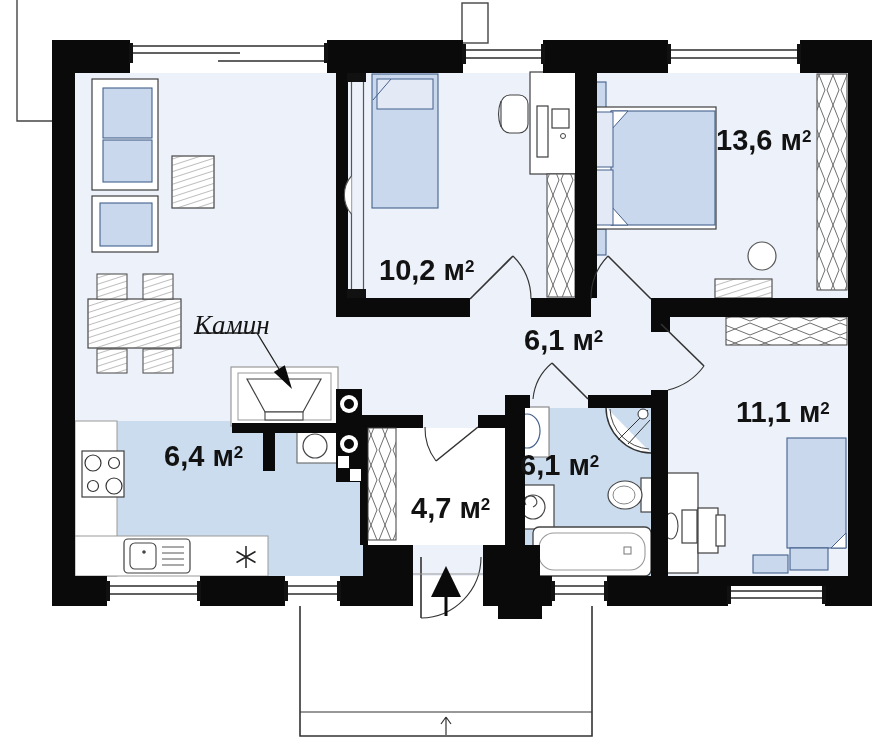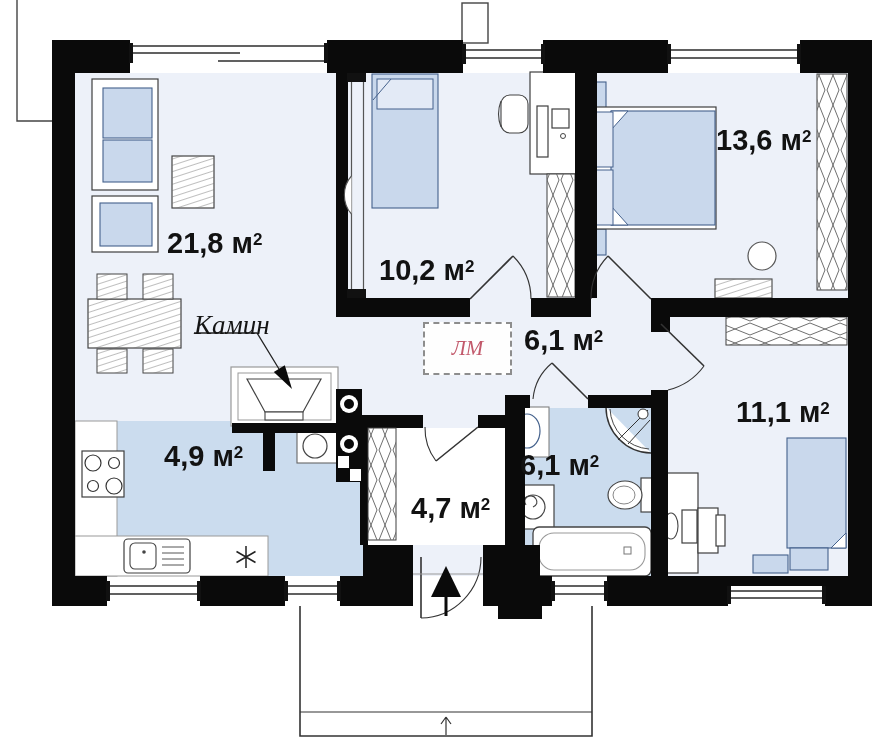--- a/index.html
+++ b/index.html
@@ -352,34 +352,30 @@
     <rect x="368" y="428" width="28" height="112" fill="url(#zz)"></rect>
   </g>
 
   <g>
     <path d="M300,606 L300,736 L592,736 L592,606" fill="none" stroke="#333" stroke-width="1.6"></path>
     <path d="M300,712 H592" fill="none" stroke="#333" stroke-width="1.2"></path>
     <path d="M446,735 V718 M441,724 L446,717 M451,724 L446,717" fill="none" stroke="#333" stroke-width="1.2"></path>
   </g>
 </svg>
 
-<div class="room-label" style="left:167px;top:229px"><span>21,8</span><span> м</span><sup>2</sup></div>
 
 <div class="room-label" style="left:379px;top:256px"><span>10,2</span><span> м</span><sup>2</sup></div>
 
 <div class="room-label" style="left:716px;top:126px"><span>13,6</span><span> м</span><sup>2</sup></div>
 
 <div class="room-label" style="left:524px;top:326px"><span>6,1</span><span> м</span><sup>2</sup></div>
 
 <div class="room-label" style="left:736px;top:398px"><span>11,1</span><span> м</span><sup>2</sup></div>
 
 <div class="room-label" style="left:520px;top:451px"><span>6,1</span><span> м</span><sup>2</sup></div>
 
-<div class="room-label" style="left:164px;top:442px"><span>4,9</span><span> м</span><sup>2</sup></div>
+<div class="room-label" style="left:164px;top:442px"><span>6,4</span><span> м</span><sup>2</sup></div>
 
 <div class="room-label" style="left:411px;top:494px"><span>4,7</span><span> м</span><sup>2</sup></div>
 
 <div class="fireplace-label" style="left:194px;top:310px"><span>Камин</span></div>
 
-<div class="lm-box">
-      <span>ЛМ</span>
-    </div>
 </div>
 
 </body></html>

